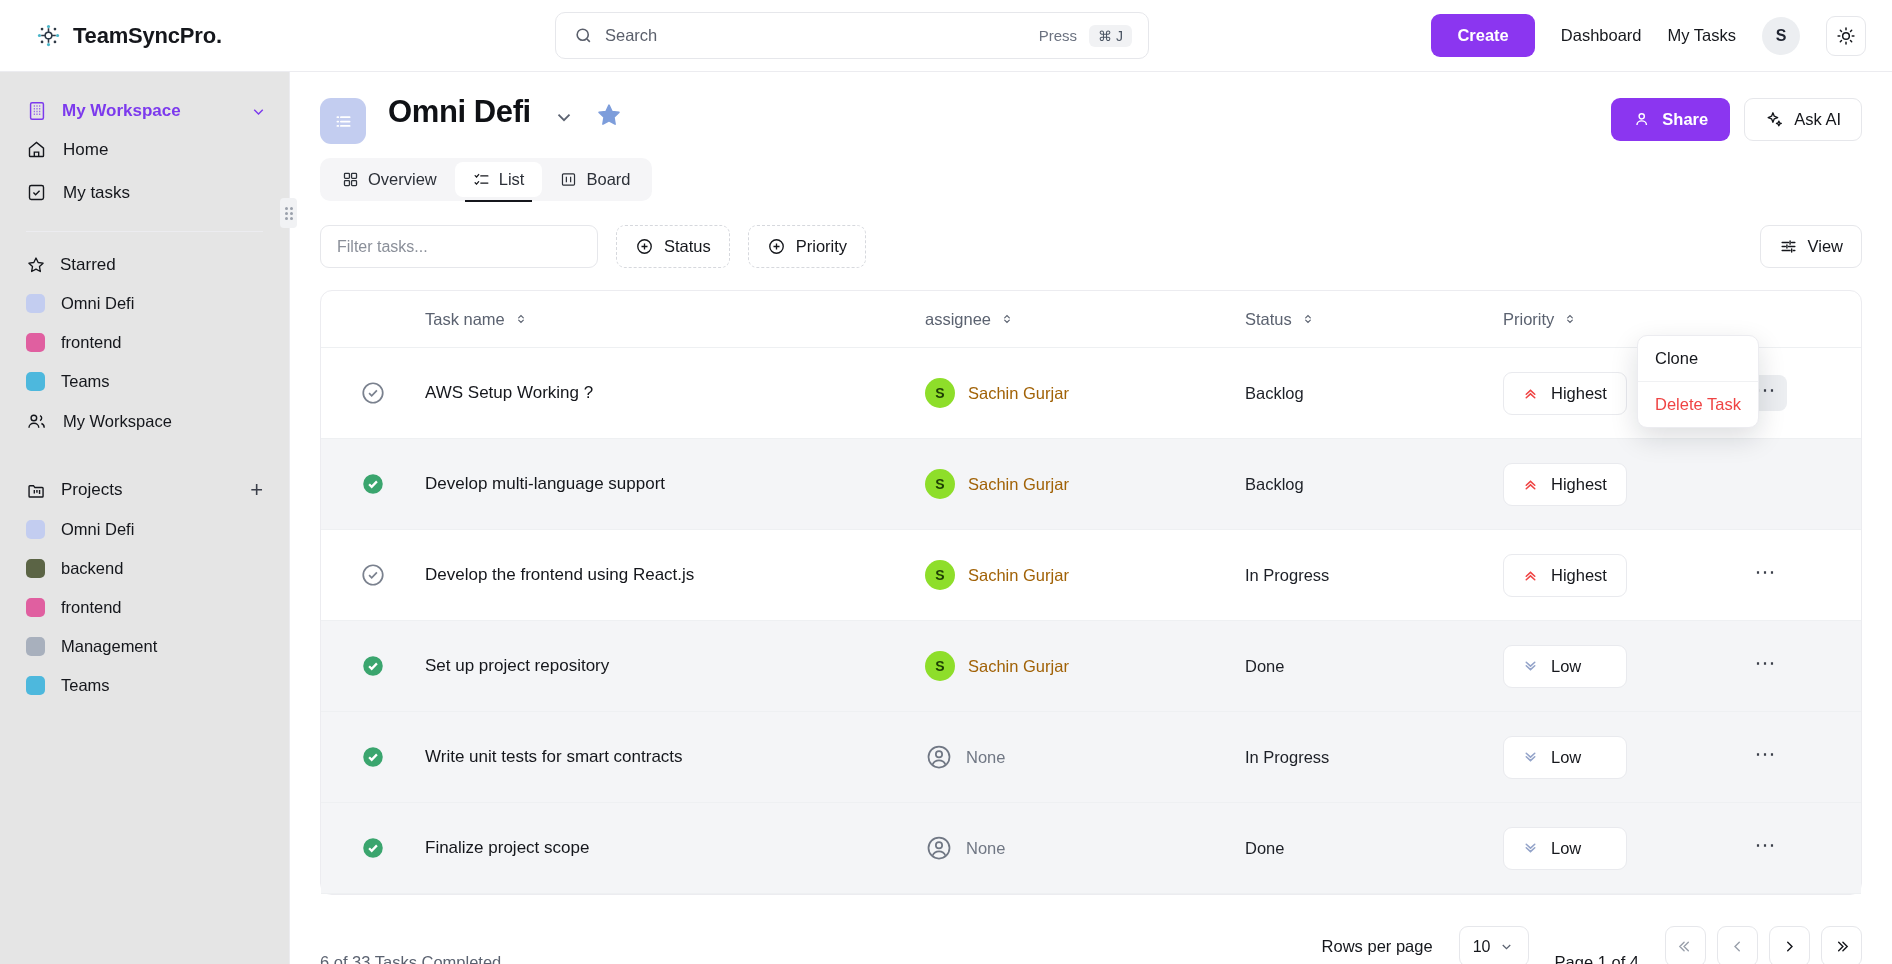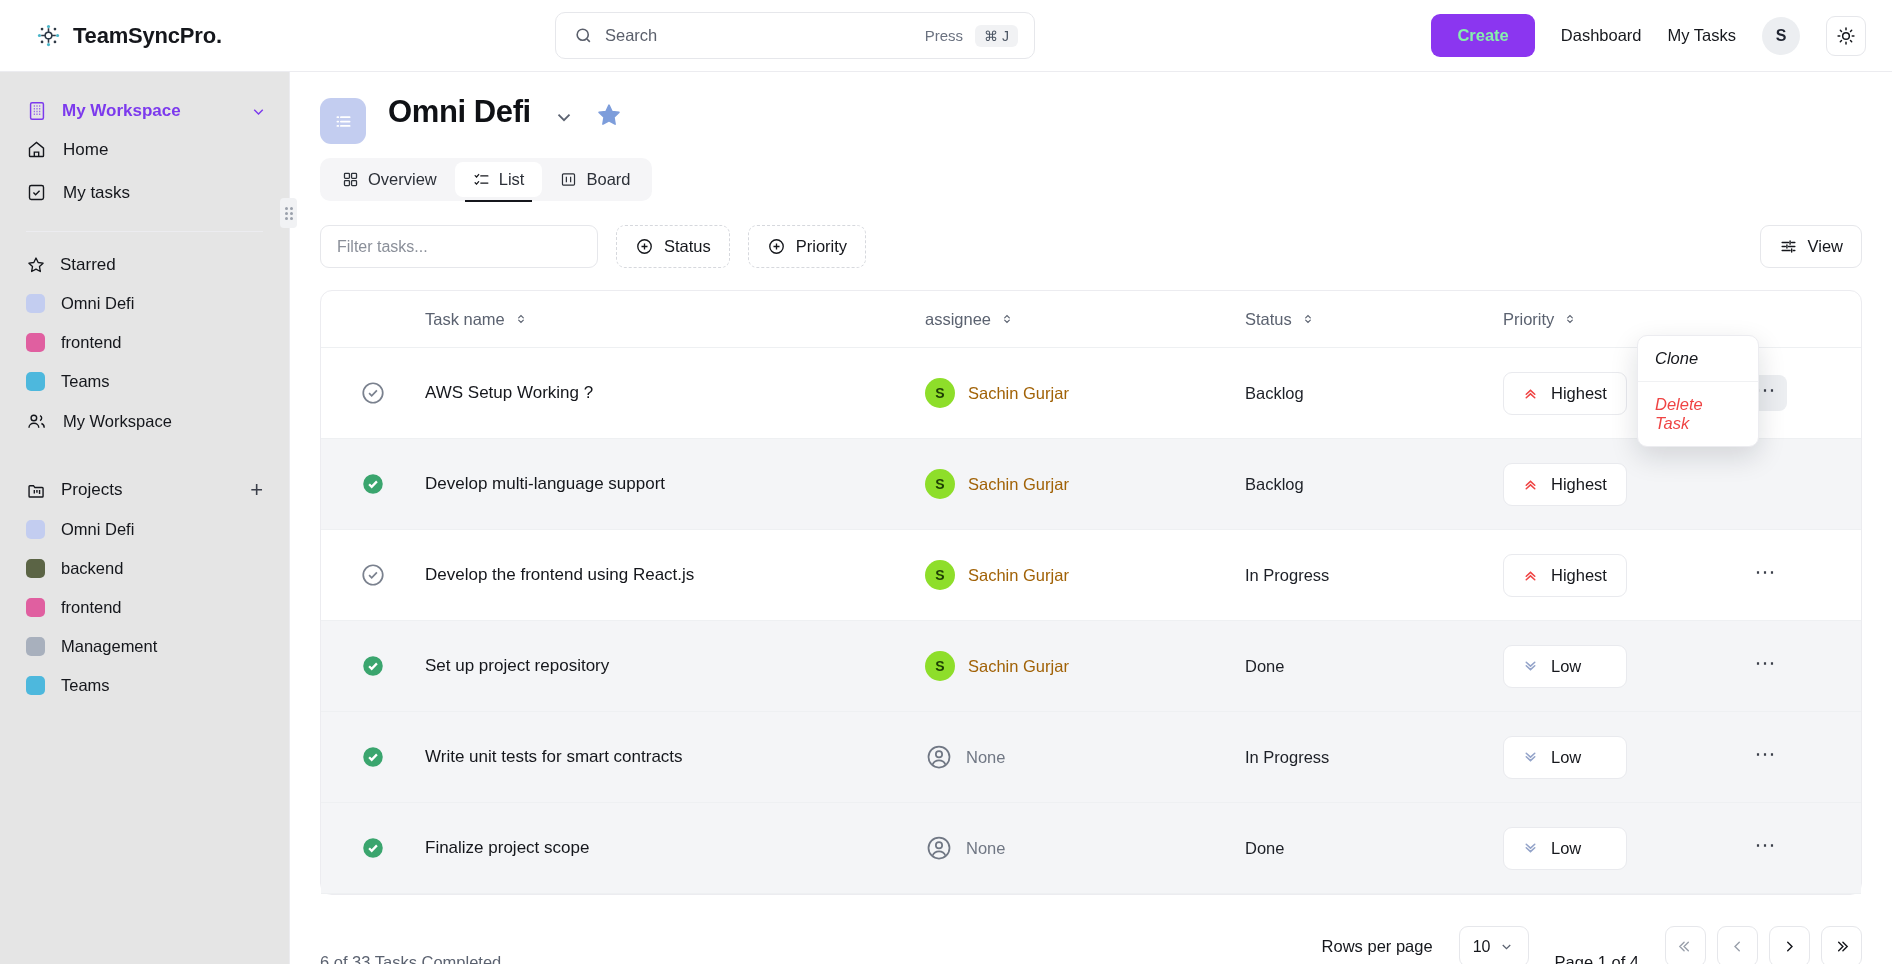--- a/index.html
+++ b/index.html
@@ -15,36 +15,36 @@
   .topbar {
     height: 72px; flex: 0 0 72px;
     display: flex; align-items: center;
     border-bottom: 1px solid #ececf0;
     background: #fff; position: relative;
   }
   .brand { display: flex; align-items: center; gap: 12px; padding-left: 36px; width: 290px; }
   .brand-name { font-size: 22px; font-weight: 700; letter-spacing: -0.2px; color: #15171c; }
   .search-wrap { flex: 0 0 auto; margin-left: 265px; }
   .search-box {
-    width: 480px; height: 47px; border: 1px solid #e6e7eb; border-radius: 10px;
+    width: 594px; height: 47px; border: 1px solid #e6e7eb; border-radius: 10px;
     display: flex; align-items: center; padding: 0 16px 0 18px; gap: 12px; background: #fff;
   }
   .search-input {
     flex: 1; border: none; outline: none; font-size: 16.5px;
     font-family: "Liberation Sans", sans-serif; color: #3b3f4a; background: transparent;
   }
   .search-input::placeholder { color: #5a5f6b; }
   .press-label { font-size: 15px; color: #6b7280; }
   .kbd {
     background: #f1f2f4; border-radius: 6px; padding: 3px 9px;
     font-size: 14px; color: #4b5563; display: inline-flex; gap: 4px; align-items: center;
   }
   .top-right { margin-left: auto; display: flex; align-items: center; gap: 26px; padding-right: 26px; }
   .btn-create {
-    background: #8b36f0; color: #86efac; border: none; border-radius: 9px;
+    background: #8b36f0; color: #ffffff; border: none; border-radius: 9px;
     height: 43px; padding: 0 26px; font-size: 16.5px; font-weight: 600; cursor: pointer;
     font-family: "Liberation Sans", sans-serif;
   }
   .top-link { font-size: 16.5px; color: #16181d; cursor: pointer; }
   .avatar-top {
     width: 38px; height: 38px; border-radius: 50%; background: #eceef1;
     display: flex; align-items: center; justify-content: center;
     font-size: 16px; font-weight: 600; color: #1f2430; cursor: pointer;
   }
   .theme-btn {
@@ -169,21 +169,21 @@
     line-height: 0; padding-bottom: 6px;
   }
   .dots-btn.open { background: #eceef1; }
 
   
   .ctx-menu {
     position: absolute; top: 44px; left: 1316px; width: 122px;
     background: #fff; border: 1px solid #ececf0; border-radius: 10px;
     box-shadow: 0 10px 28px rgba(16,22,36,.14); z-index: 40; overflow: hidden;
   }
-  .ctx-item { padding: 13px 17px; font-size: 16.5px; color: #15171c; cursor: pointer; font-style: italic; }
+  .ctx-item { padding: 13px 17px; font-size: 16.5px; color: #15171c; cursor: pointer; }
   .ctx-item + .ctx-item { border-top: 1px solid #f0f1f3; }
   .ctx-item.danger { color: #ef4444; font-weight: 500; }
 
   
   .footer { display: flex; align-items: flex-end; padding: 26px 30px 0 30px; }
   .footer-left { font-size: 16.5px; color: #5b6270; }
   .footer-right { margin-left: auto; display: flex; align-items: center; gap: 26px; }
   .rpp-label { font-size: 16.5px; color: #15171c; }
   .rpp-select {
     width: 70px; height: 41px; border: 1px solid #e6e7eb; border-radius: 9px; background: #fff;
@@ -383,20 +383,40 @@
         <span class="chev-btn">
           <svg width="22" height="22" viewBox="0 0 24 24" fill="none" stroke="#5b6270" stroke-width="2">
               <path d="M6 9.5l6 6 6-6"></path>
             </svg>
         </span>
         <span class="star-btn">
           <svg width="28" height="28" viewBox="0 0 24 24" fill="#7d9ddb" stroke="#7d9ddb" stroke-width="1.4" stroke-linejoin="round">
             <path d="M12 3.6l2.6 5.4 5.9.8-4.3 4.1 1 5.9-5.2-2.8-5.2 2.8 1-5.9L3.5 9.8l5.9-.8z"></path>
           </svg>
         </span>
+        <div class="hdr-actions">
+          <button class="btn-share">
+            <span>
+              <svg width="19" height="19" viewBox="0 0 24 24" fill="none" stroke="#fff" stroke-width="1.8">
+                <circle cx="11" cy="8" r="3.3"></circle>
+                  <path d="M5 19c0-3.2 2.7-5.3 6-5.3s6 2.1 6 5.3"></path>
+              </svg>
+            </span>
+            <span>Share</span>
+          </button>
+          <button class="btn-askai">
+            <span>
+              <svg width="19" height="19" viewBox="0 0 24 24" fill="none" stroke="#15171c" stroke-width="1.7" stroke-linejoin="round">
+                <path d="M10 3.5l1.7 4.3 4.3 1.7-4.3 1.7L10 15.5l-1.7-4.3L4 9.5l4.3-1.7z"></path>
+                <path d="M17.5 14l.9 2.1 2.1.9-2.1.9-.9 2.1-.9-2.1-2.1-.9 2.1-.9z"></path>
+              </svg>
+            </span>
+            <span>Ask AI</span>
+          </button>
+        </div>
       </div>
 
       <div class="tabs">
         <div class="tab">
           <span>
             <svg width="17" height="17" viewBox="0 0 24 24" fill="none" stroke="#2c3038" stroke-width="1.8">
               <rect x="3.5" y="3.5" width="7" height="7" rx="1.2"></rect>
                 <rect x="13.5" y="3.5" width="7" height="7" rx="1.2"></rect>
               <rect x="3.5" y="13.5" width="7" height="7" rx="1.2"></rect>
                 <rect x="13.5" y="13.5" width="7" height="7" rx="1.2"></rect>

